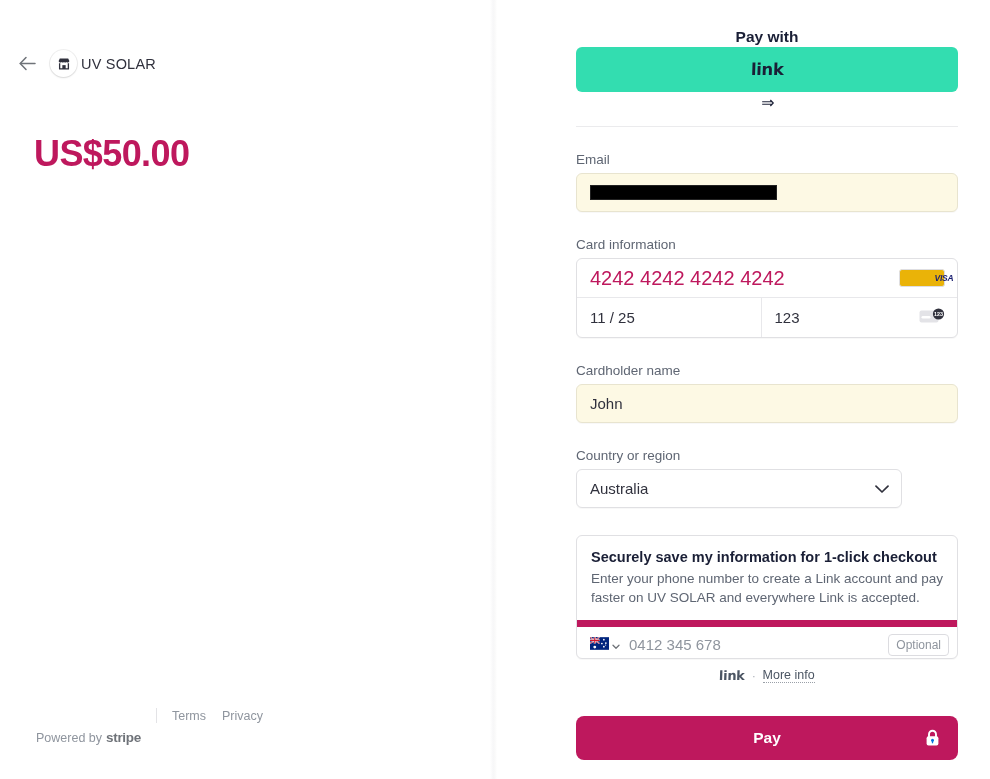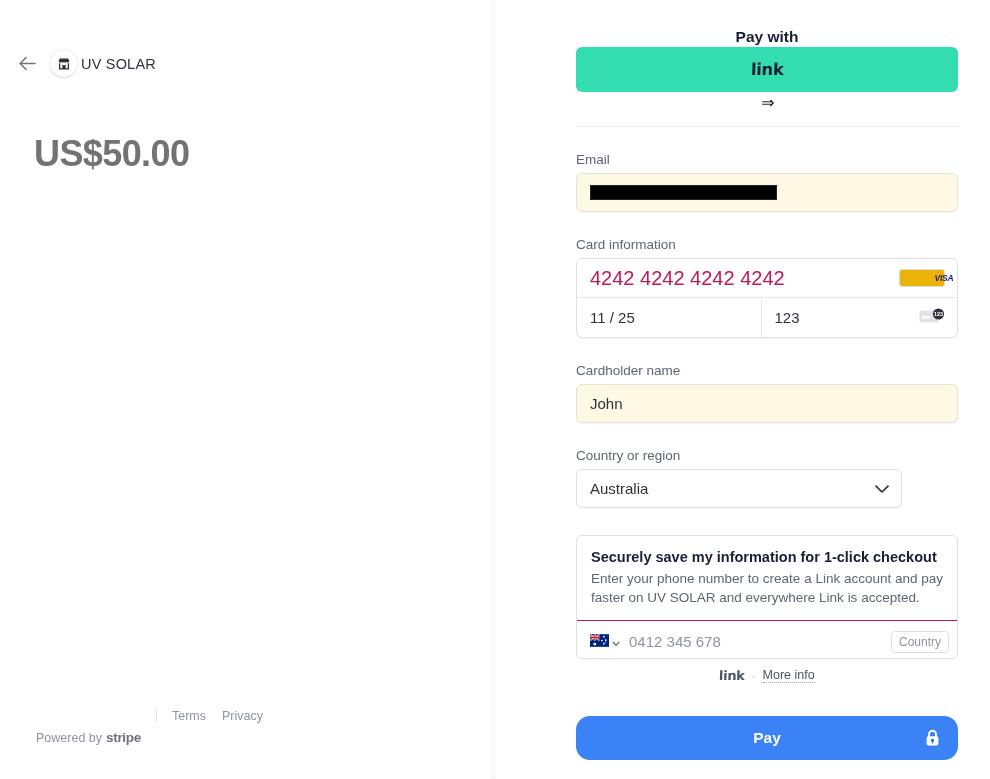--- a/index.html
+++ b/index.html
@@ -43,21 +43,21 @@
   .merchant-name {
     margin-left: 4px;
     font-size: 14.5px; color: #30313d; letter-spacing: 0.2px;
   }
   .order-desc {
     position: absolute; left: 36px; top: 108px;
     font-size: 16px; color: #6f7379; letter-spacing: 0.1px;
   }
   .order-amount {
     position: absolute; left: 34px; top: 133px;
-    font-size: 36px; font-weight: 600; color: #737373; letter-spacing: -0.6px;
+    font-size: 36px; font-weight: 600; color: #be185d; letter-spacing: -0.6px;
   }
   .footer {
     position: absolute; left: 36px; bottom: 34px;
     display: flex; align-items: center; gap: 0;
     font-size: 12.5px; color: #8f959e;
   }
   .powered { display: flex; align-items: baseline; gap: 4px; margin-top: 44px; }
   .stripe-word { font-weight: 700; color: #6f7379; letter-spacing: -0.3px; font-size: 13.5px; }
   .foot-sep {
     width: 1px; height: 15px; background: #e3e3e6; margin: 0 15px;
@@ -162,21 +162,21 @@
     box-shadow: 0 1px 1px rgba(0,0,0,0.03);
   }
   .link-box-head { padding: 13px 14px 13px 14px; }
   .link-box-title {
     font-size: 14.5px; font-weight: 600; color: #1a1f36; margin-bottom: 4px;
   }
   .link-box-desc {
     font-size: 13.5px; color: #5f6673; line-height: 1.42;
   }
   .link-phone-row {
-    height: 38px; border-top: 1px solid #be185d;
+    height: 38px; border-top: 7px solid #be185d;
     display: flex; align-items: center; padding: 4px 8px 0 13px;
   }
   .flag-select {
     display: flex; align-items: center; gap: 3px; cursor: pointer;
   }
   .phone-placeholder {
     flex: 1; margin-left: 9px; font-size: 15px; color: #8f959e;
   }
   .optional-badge {
     border: 1px solid #dcdce0; border-radius: 4px;
@@ -189,21 +189,21 @@
   }
   .link-foot-mark { font-weight: 700; font-size: 13px; letter-spacing: -0.3px; font-family: "DejaVu Sans", sans-serif; transform: skewX(-2deg); color: #4b5563; }
   .link-foot-dot { color: #a4a9b2; font-size: 11px; }
   .more-info {
     color: #4b5563; border-bottom: 1px dotted #9aa0a8; cursor: pointer;
   }
 
   .pay-button {
     margin-top: 33px;
     width: 382px; height: 44px;
-    background: #3b82f6; border: none; border-radius: 14px;
+    background: #be185d; border: none; border-radius: 8px;
     display: flex; align-items: center; justify-content: center;
     position: relative; cursor: pointer;
     font-size: 15.5px; font-weight: 600; color: #ffffff;
   }
   .pay-lock { position: absolute; right: 18px; top: 50%; transform: translateY(-50%); display: flex; }
 </style>
 </head>
 <body>
 
 <div class="page">
@@ -320,21 +320,21 @@
                 <circle cx="19.8" cy="10" r="0.7" fill="#fff"></circle>
               </svg>
             </span>
             <span>
               <svg width="8" height="6" viewBox="0 0 8 6" fill="none">
                 <path d="M1 1.3 L4 4.3 L7 1.3" stroke="#6f7379" stroke-width="1.3" stroke-linecap="round" stroke-linejoin="round"></path>
               </svg>
             </span>
           </span>
           <span class="phone-placeholder">0412 345 678</span>
-          <span class="optional-badge">Country</span>
+          <span class="optional-badge">Optional</span>
         </div>
       </div>
 
       <div class="link-foot">
         <span class="link-foot-mark">link</span>
         <span class="link-foot-dot">·</span>
         <span class="more-info">More info</span>
       </div>
 
       <button class="pay-button">

